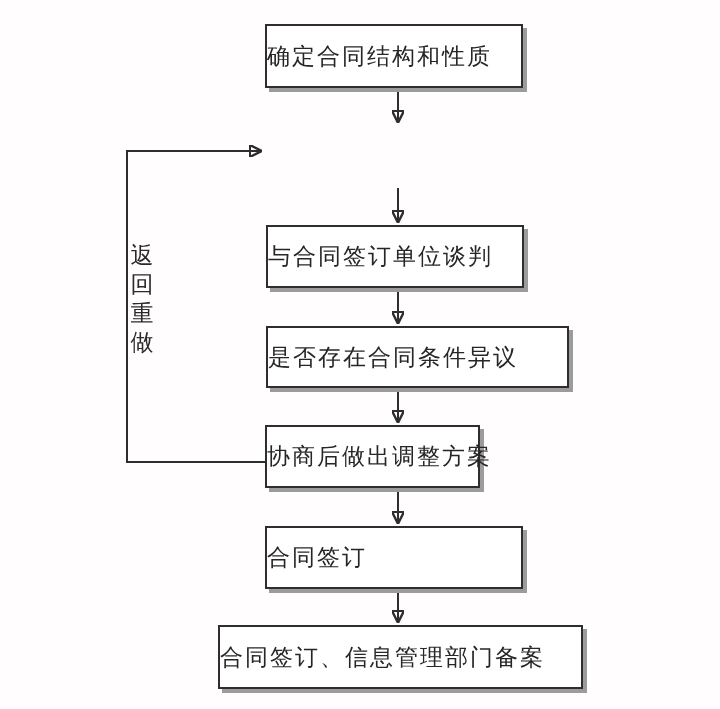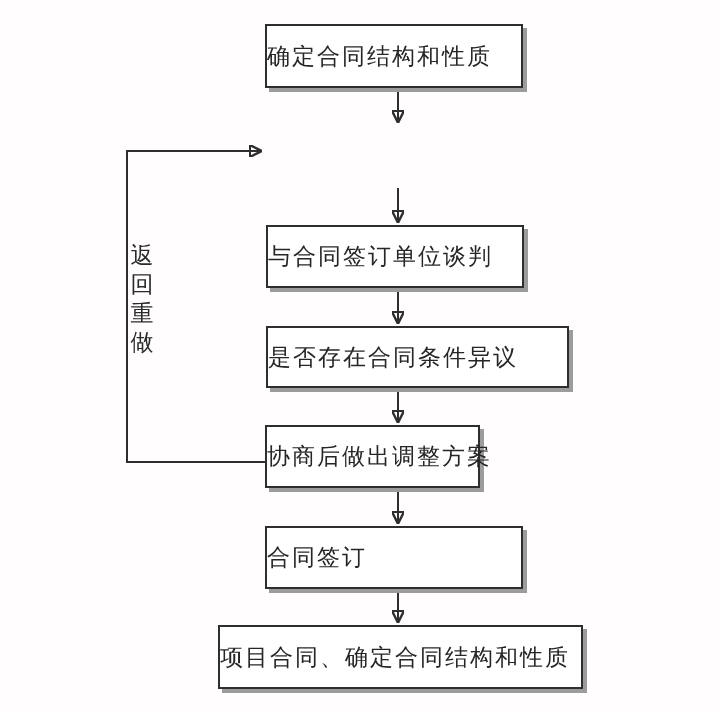--- a/index.html
+++ b/index.html
@@ -97,18 +97,18 @@
 
   <div class="flow-node node-5">
     <span>协商后做出调整方案</span>
   </div>
 
   <div class="flow-node node-6">
     <span>合同签订</span>
   </div>
 
   <div class="flow-node node-7">
-    <span>项目合同、确定合同结构和性质</span>
+    <span>合同签订、信息管理部门备案</span>
   </div>
 
   <div class="loop-label">返回重做</div>
 
 </div>
 
 </body></html>

